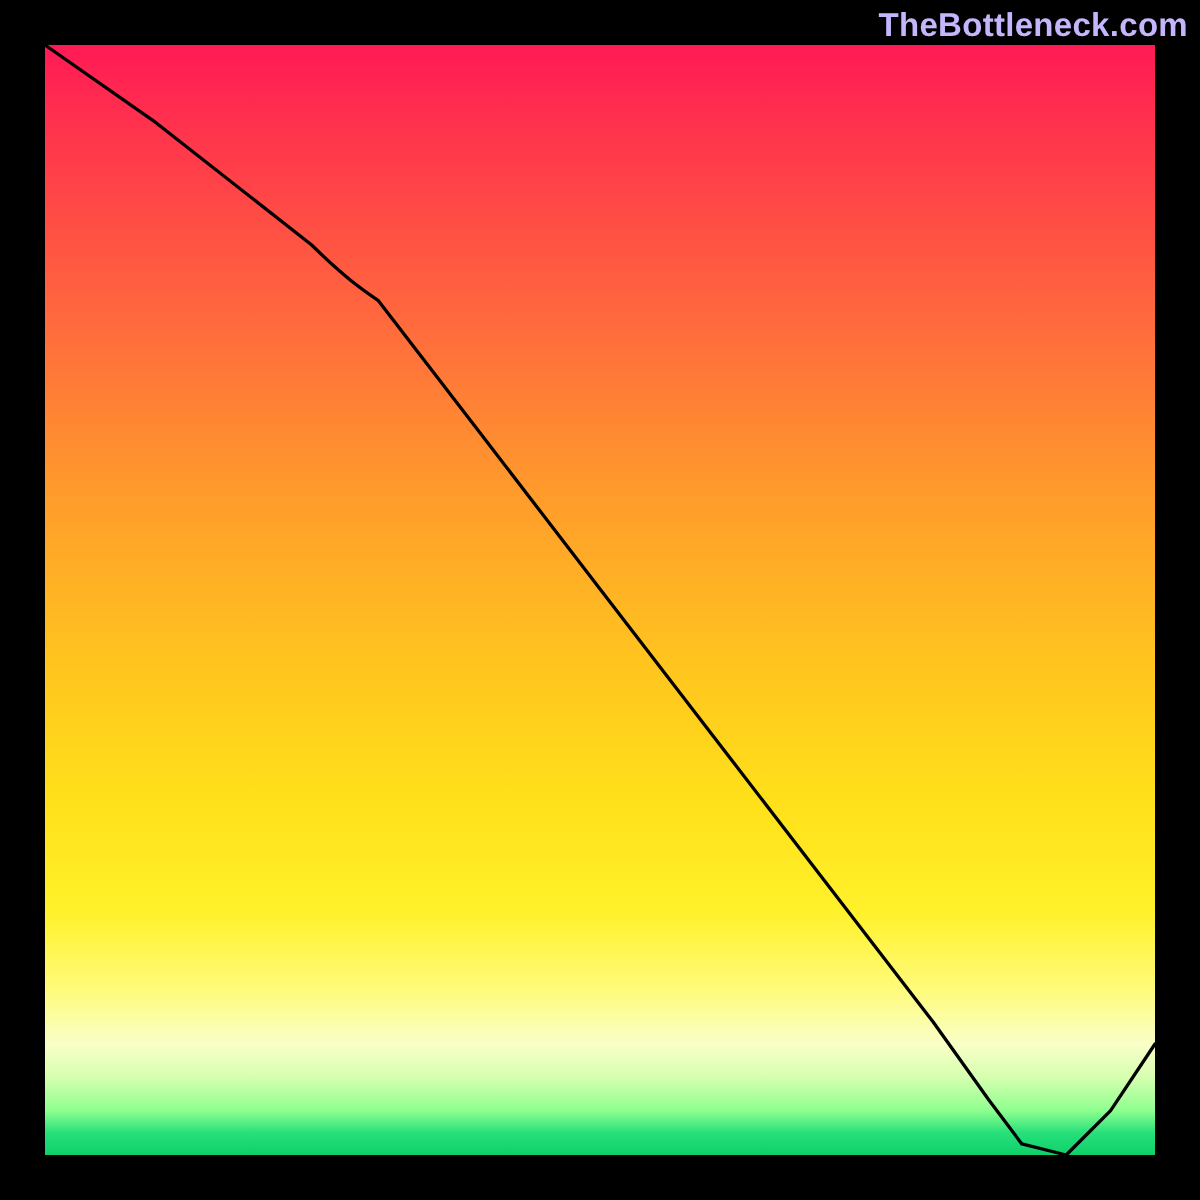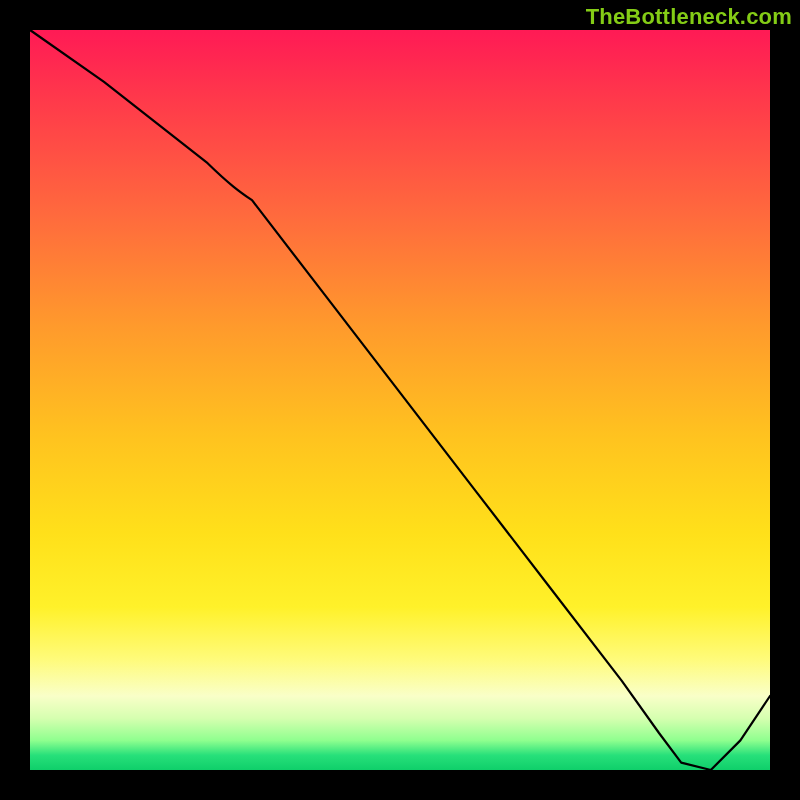--- a/index.html
+++ b/index.html
@@ -40,21 +40,21 @@
       #d6ffb0 93%,
       #8fff8f 96%,
       #27e07a 98%,
       #0fcf6a 100%
     );
   }
   .watermark {
     position: absolute;
     top: 4px;
     right: 8px;
-    color: #84cc16;
+    color: #c4b5fd;
     font-size: 22px;
     font-weight: 600;
     letter-spacing: 0.2px;
     user-select: none;
   }
   .series-label {
     position: absolute;
     color: #ff1a2a;
     font-size: 10px;
     font-weight: 700;

